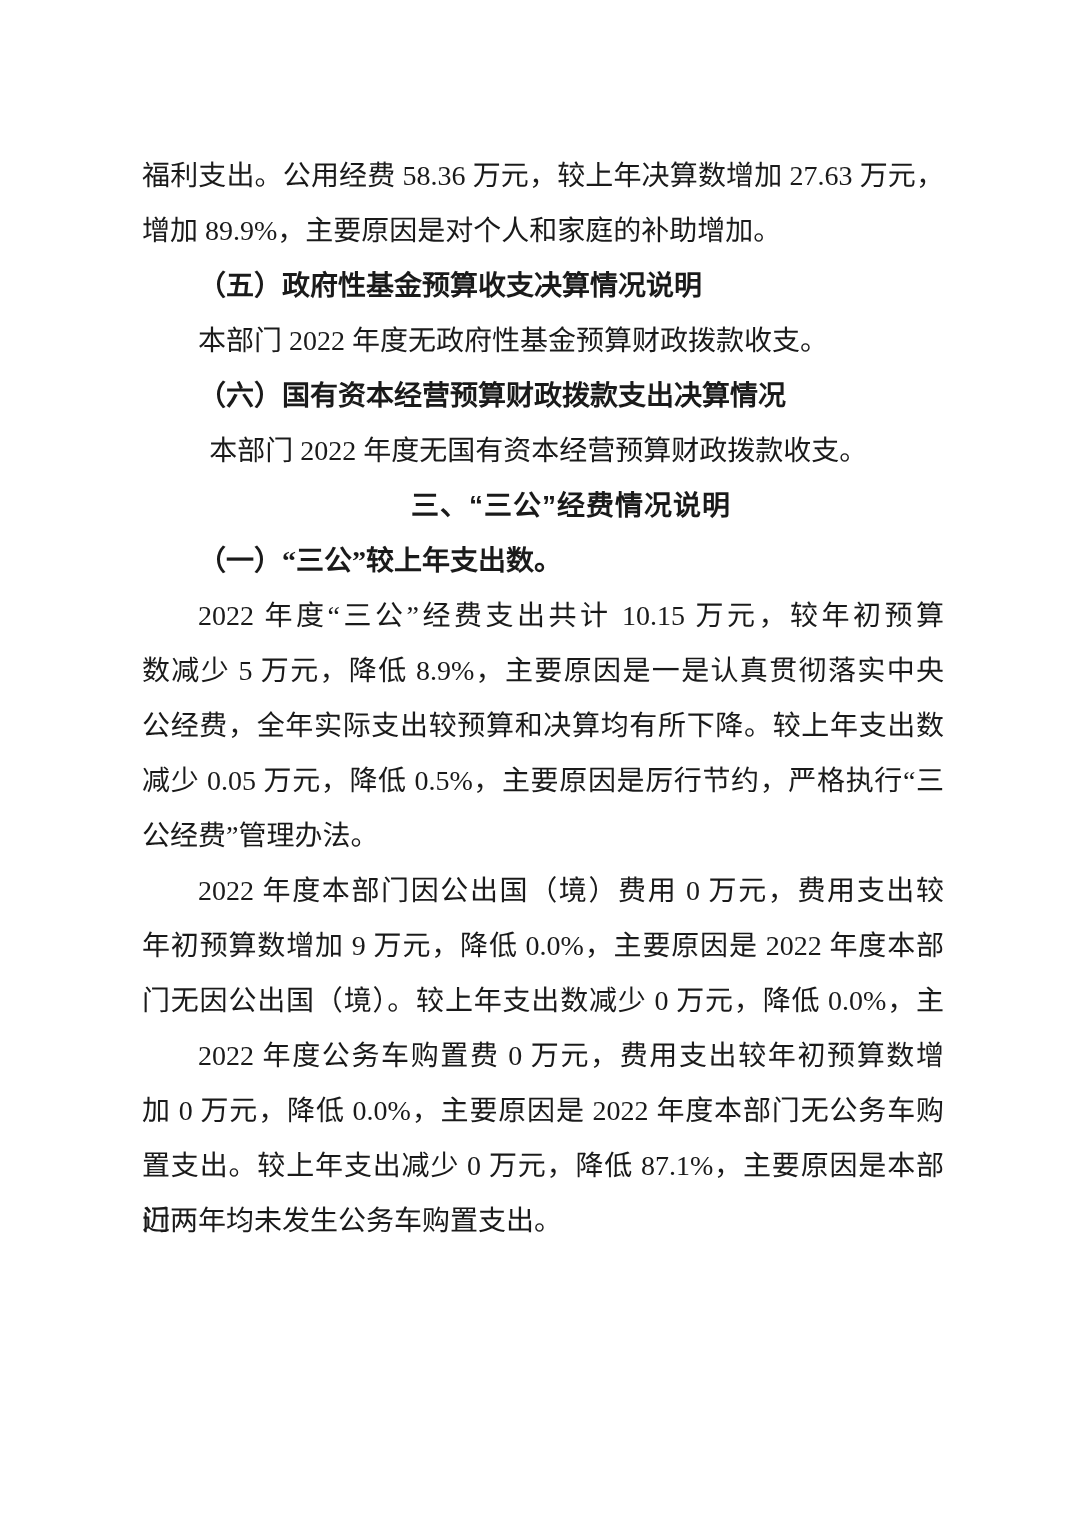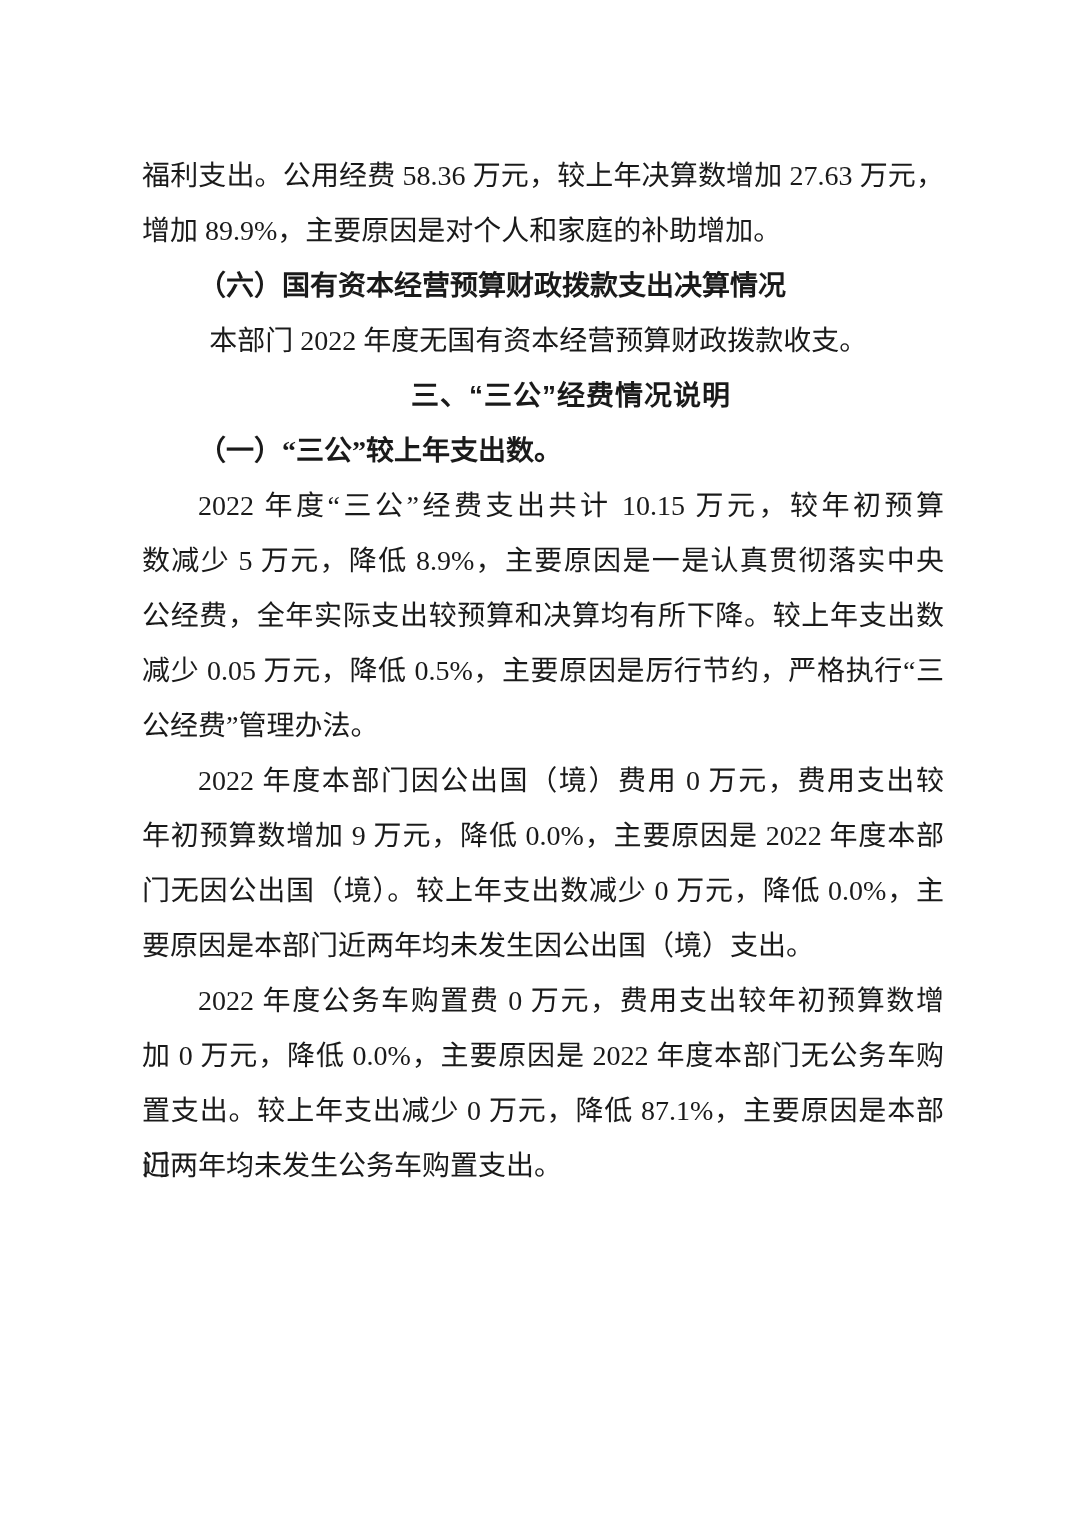--- a/index.html
+++ b/index.html
@@ -44,37 +44,38 @@
 </style>
 </head>
 <body>
 
 <div class="page">
   <div class="textblock">
 
     <div class="line jf">福利支出。公用经费 58.36 万元，较上年决算数增加 27.63 万元，</div>
     <div class="line">增加 89.9%，主要原因是对个人和家庭的补助增加。</div>
 
+    <div class="line hk ind">（五）政府性基金预算收支决算情况说明</div>
+    <div class="line ind">本部门 2022 年度无政府性基金预算财政拨款收支。</div>
 
     <div class="line hk ind">（六）国有资本经营预算财政拨款支出决算情况</div>
     <div class="line ind2">本部门 2022 年度无国有资本经营预算财政拨款收支。</div>
 
     <div class="line hh ind">三、“三公”经费情况说明</div>
     <div class="line hk ind">（一）“三公”较上年支出数。</div>
 
     <div class="line jf ind">2022 年度“三公”经费支出共计 10.15 万元，较年初预算</div>
     <div class="line jf">数减少 5 万元，降低 8.9%，主要原因是一是认真贯彻落实中央</div>
     <div class="line jf">公经费，全年实际支出较预算和决算均有所下降。较上年支出数</div>
     <div class="line jf">减少 0.05 万元，降低 0.5%，主要原因是厉行节约，严格执行“三</div>
     <div class="line">公经费”管理办法。</div>
 
     <div class="line jf ind">2022 年度本部门因公出国（境）费用 0 万元，费用支出较</div>
     <div class="line jf">年初预算数增加 9 万元，降低 0.0%，主要原因是 2022 年度本部</div>
     <div class="line jf">门无因公出国（境）。较上年支出数减少 0 万元，降低 0.0%，主</div>
-    <div class="line">要原因是本部门近两年均未发生因公出国（境）支出。</div>
 
     <div class="line jf ind">2022 年度公务车购置费 0 万元，费用支出较年初预算数增</div>
     <div class="line jf">加 0 万元，降低 0.0%，主要原因是 2022 年度本部门无公务车购</div>
     <div class="line jf">置支出。较上年支出减少 0 万元，降低 87.1%，主要原因是本部门</div>
     <div class="line">近两年均未发生公务车购置支出。</div>
 
   </div>
 </div>
 
 </body></html>

